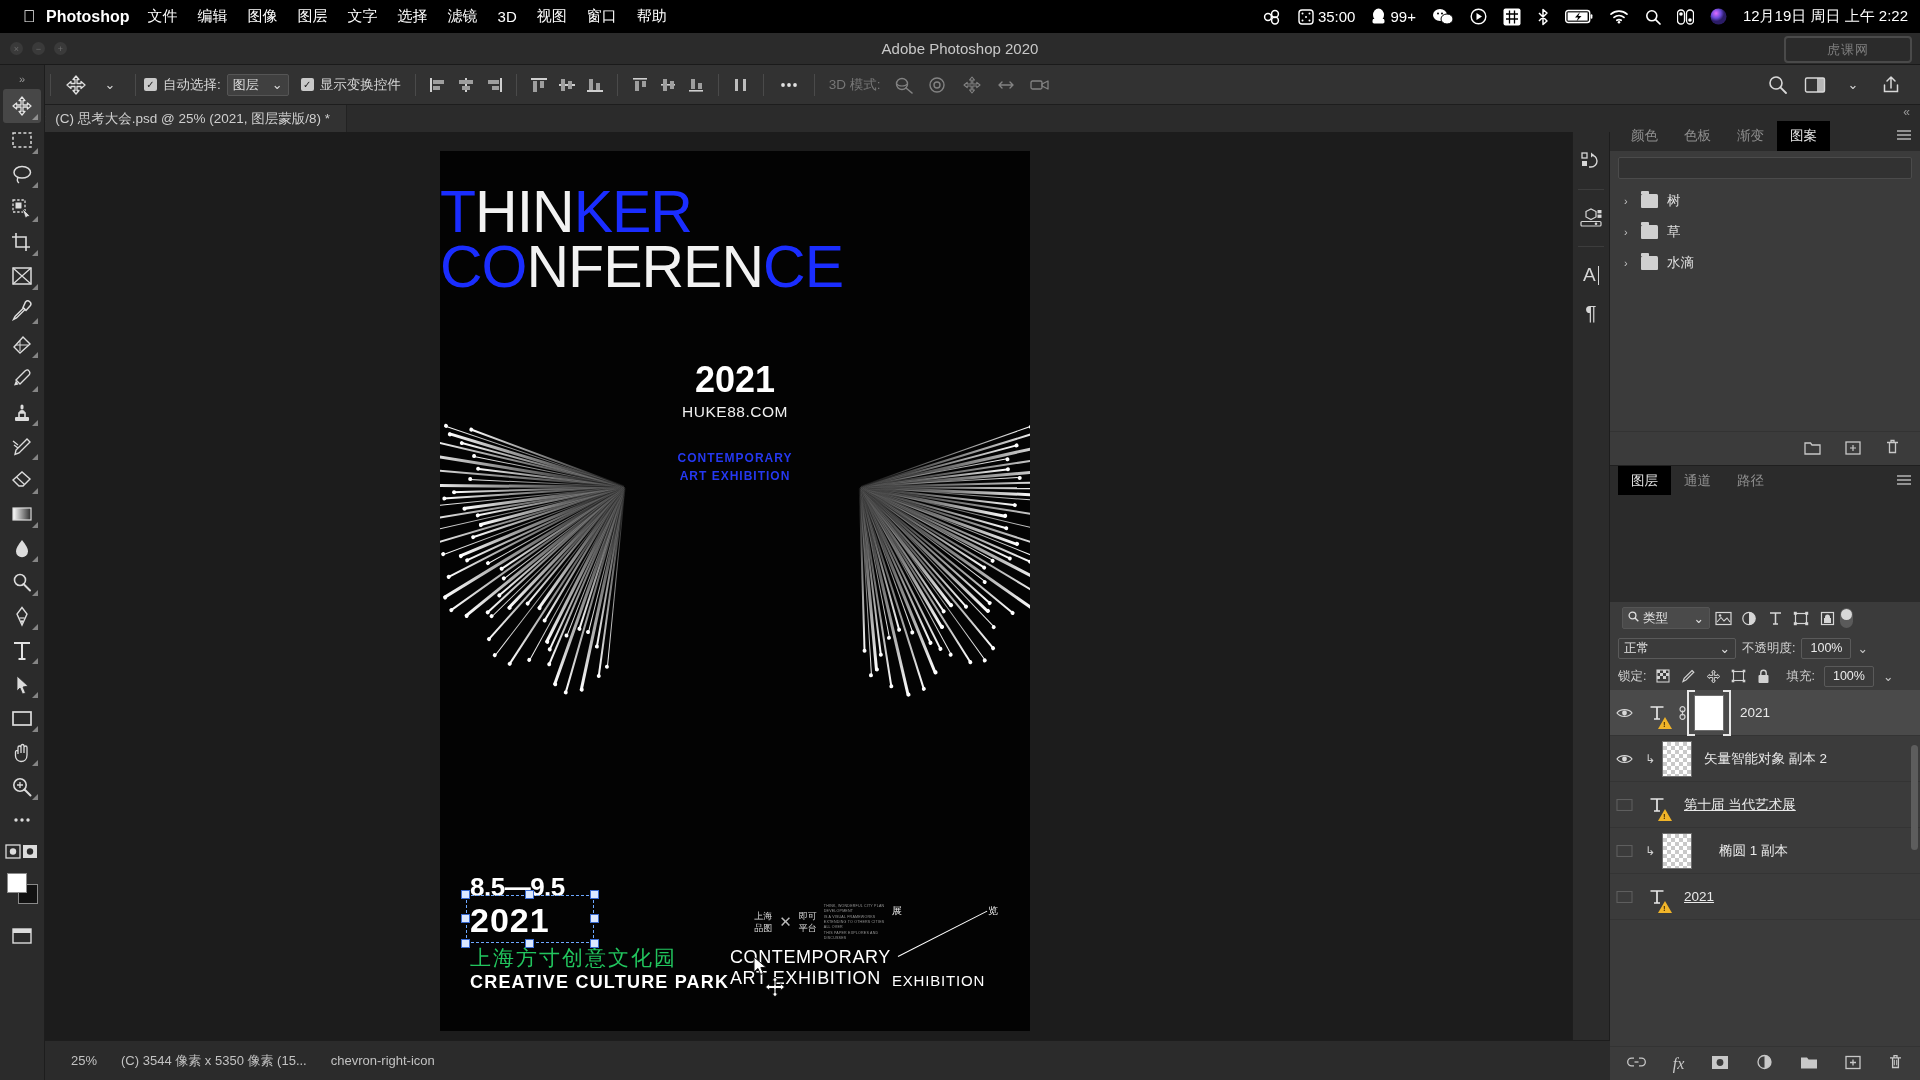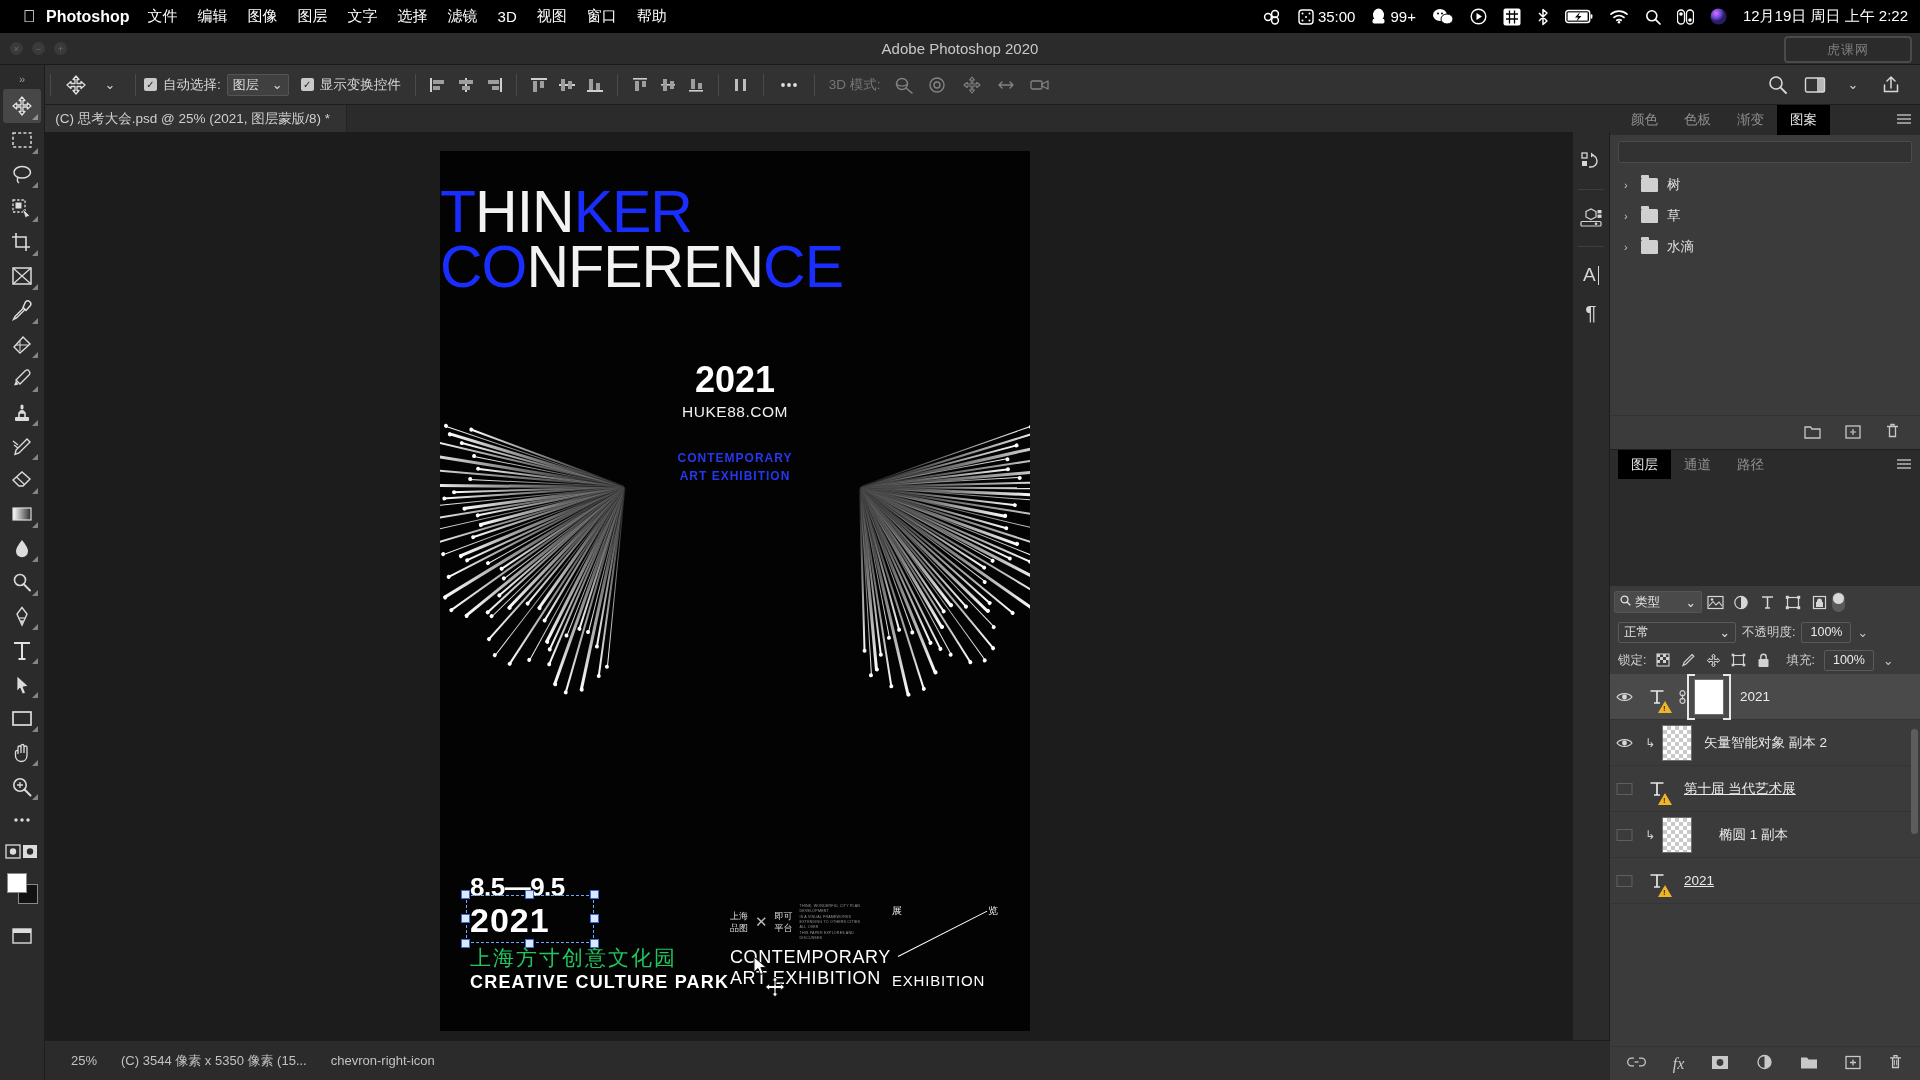--- a/index.html
+++ b/index.html
@@ -138,21 +138,21 @@
   
   .selbox { position:absolute; left:26px; bottom:88px; width:128px; height:48px; }
   .selbox .edge { position:absolute; inset:0; border:1px dashed #6ea8ff; }
   .selbox i { position:absolute; width:9px; height:9px; background:#dbe8ff; border:1px solid #3a6bd0; }
   .selbox i.tl{left:-5px;top:-5px}.selbox i.tc{left:50%;margin-left:-5px;top:-5px}
   .selbox i.tr{right:-5px;top:-5px}.selbox i.ml{left:-5px;top:50%;margin-top:-5px}
   .selbox i.mr{right:-5px;top:50%;margin-top:-5px}.selbox i.bl2{left:-5px;bottom:-5px}
   .selbox i.bc{left:50%;margin-left:-5px;bottom:-5px}.selbox i.br{right:-5px;bottom:-5px}
 
   .bm { position:absolute; left:290px; bottom:42px; width:180px; }
-  .bm .toprow { display:flex; align-items:center; gap:7px; font-size:9px; color:#ddd; line-height:1.25;}
+  .bm .toprow { display:flex; align-items:center; gap:7px; font-size:9px; color:#ddd; line-height:1.25;justify-content:center;}
   .bm .micro { font-size:3.6px; color:#9a9a9a; line-height:1.5; letter-spacing:.2px; }
   .bm .big { font-size:18px; color:#fff; letter-spacing:.6px; margin-top:5px; line-height:1.18;}
 
   .br { position:absolute; right:28px; bottom:42px; width:110px; height:85px; }
   .br .ch1{position:absolute;left:0;top:0;font-size:10px;color:#eee;}
   .br .ch2{position:absolute;right:4px;top:0;font-size:10px;color:#eee;}
   .br .line{position:absolute;left:6px;top:52px;width:100px;height:1px;background:#fff;transform:rotate(-27deg);transform-origin:left center;}
   .br .ex{position:absolute;left:0;bottom:0;font-size:15px;color:#fff;letter-spacing:.8px;}
 
   .burst { position:absolute; pointer-events:none; }
@@ -176,42 +176,42 @@
   
   .rail {
     position:absolute; right:310px; top:132px; bottom:40px; width:38px;
     background:#2b2b2b; border-left:1px solid #1d1d1d; border-right:1px solid #1d1d1d;
     display:flex; flex-direction:column; align-items:center; padding-top:12px; gap:4px;
   }
   .rail .ritm { width:32px; height:34px; display:flex; align-items:center; justify-content:center; color:#d6d6d6; }
   .rail .rsep { width:26px; height:1px; background:#3d3d3d; margin:7px 0; }
 
   
-  .panels { position:absolute; right:0; top:105px; bottom:0; width:310px; background:#2b2b2b; }
+  .panels { position:absolute; right:0; top:121px; bottom:0; width:310px; background:#2b2b2b; }
   .ptabs { display:flex; height:30px; align-items:stretch; background:#2b2b2b; padding-left:8px; position:relative;}
   .ptab { padding:0 13px; display:flex; align-items:center; font-size:13.5px; color:#8f8f8f;}
   .ptab.active { background:#000000; color:#e6e6e6; }
   .pmenu { position:absolute; right:8px; top:8px; color:#b5b5b5; }
   .pbody { background:#3b3b3b; }
 
   .search-strip { height:34px; background:#3b3b3b; display:flex; align-items:center; padding:0 8px;}
   .search-box { flex:1; height:22px; background:#323232; border:1px solid #4b4b4b; border-radius:2px;}
   .plist { background:#3b3b3b; }
   .prow { height:31px; display:flex; align-items:center; gap:9px; padding-left:14px; font-size:13.5px; color:#e0e0e0; }
   .chev { color:#c3c3c3; font-size:11px; width:8px; }
   .folder { width:17px; height:14px; background:#d0d0d0; border-radius:1.5px 1.5px 1px 1px; position:relative;}
   .folder::before{content:"";position:absolute;left:0;top:-3px;width:8px;height:3px;background:#d0d0d0;border-radius:1px 1px 0 0;}
   .pfill { background:#3b3b3b; }
   .panel-bottom { height:34px; background:#3b3b3b; display:flex; align-items:center; justify-content:flex-end; gap:24px; padding-right:20px; border-top:1px solid #333;}
   .panel-bottom .b { color:#c8c8c8; }
 
   
   .lay-head { display:flex; height:30px; align-items:stretch; background:#2b2b2b; padding-left:8px; position:relative; border-top:1px solid #1f1f1f;}
   .lay-body { background:#3b3b3b; }
-  .filter-row { height:32px; display:flex; align-items:center; padding:0 4px; }
+  .filter-row { height:32px; display:flex; align-items:center; padding:0 12px; }
   .filter-sel { width:88px; height:22px; background:#4a4a4a; border:1px solid #555; border-radius:2px;
                 display:flex; align-items:center; gap:4px; padding:0 5px; font-size:12.5px; color:#e2e2e2;}
   .filt-ico { width:26px; height:22px; display:flex; align-items:center; justify-content:center; color:#d6d6d6;}
   .toggle-pill { width:13px;height:20px;background:#5a5a5a;border-radius:7px;position:relative; }
   .toggle-pill::after{content:"";position:absolute;left:1px;top:1px;width:11px;height:11px;border-radius:50%;background:#d8d8d8;}
   .blend-row { height:28px; display:flex; align-items:center; gap:6px; padding:0 8px; font-size:12.5px;}
   .blend-sel { width:118px; height:21px; background:#3b3b3b; border:1px solid #5a5a5a; border-radius:2px;
                display:flex; align-items:center; justify-content:space-between; padding:0 5px; color:#e2e2e2;}
   .numfield { width:50px; height:21px; background:#3b3b3b; border:1px solid #5a5a5a; border-radius:2px;
               display:flex;align-items:center;justify-content:center;color:#eaeaea;font-size:12.5px;}

